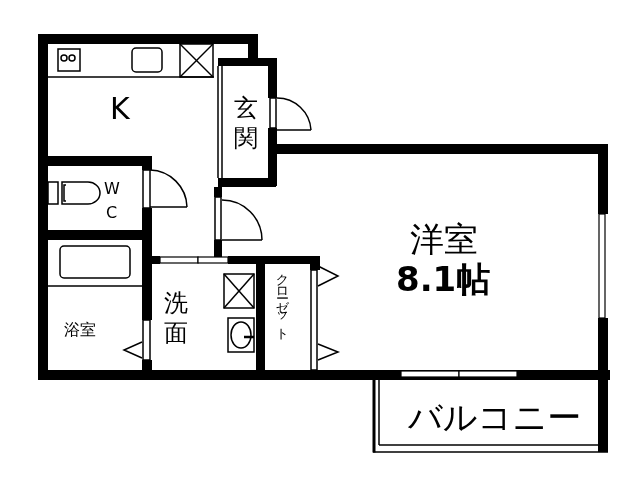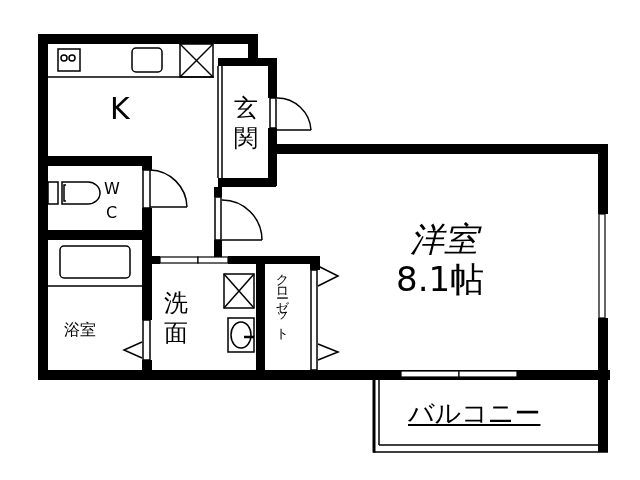--- a/index.html
+++ b/index.html
@@ -129,23 +129,23 @@
 </svg>
 
 <div class="lbl" style="left:110px;top:94px;font-size:30px;">K</div>
 
 <div class="lbl" style="left:234px;top:96px;font-size:24px;">玄</div>
 <div class="lbl" style="left:234px;top:126px;font-size:24px;">関</div>
 
 <div class="lbl" style="left:104px;top:181px;font-size:16px;">W</div>
 <div class="lbl" style="left:106px;top:205px;font-size:16px;">C</div>
 
-<div class="lbl" style="left:410px;top:222px;font-size:34px;font-style:italic;">洋室</div>
-<div class="lbl" style="left:396px;top:262px;font-size:34px;">8.1帖</div>
+<div class="lbl" style="left:410px;top:222px;font-size:34px;">洋室</div>
+<div class="lbl" style="left:396px;top:262px;font-size:34px;font-weight:bold;">8.1帖</div>
 
 <div class="lbl" style="left:64px;top:322px;font-size:16px;">浴室</div>
 
 <div class="lbl" style="left:164px;top:291px;font-size:24px;">洗</div>
 <div class="lbl" style="left:164px;top:321px;font-size:24px;">面</div>
 
 <div class="lbl" style="left:276px;top:264px;font-size:13px;writing-mode:vertical-rl;letter-spacing:-1px;">クローゼット</div>
 
-<div class="lbl" style="left:408px;top:400px;font-size:26px;text-decoration:underline;">バルコニー</div>
+<div class="lbl" style="left:408px;top:400px;font-size:34px;">バルコニー</div>
 
 </body></html>

